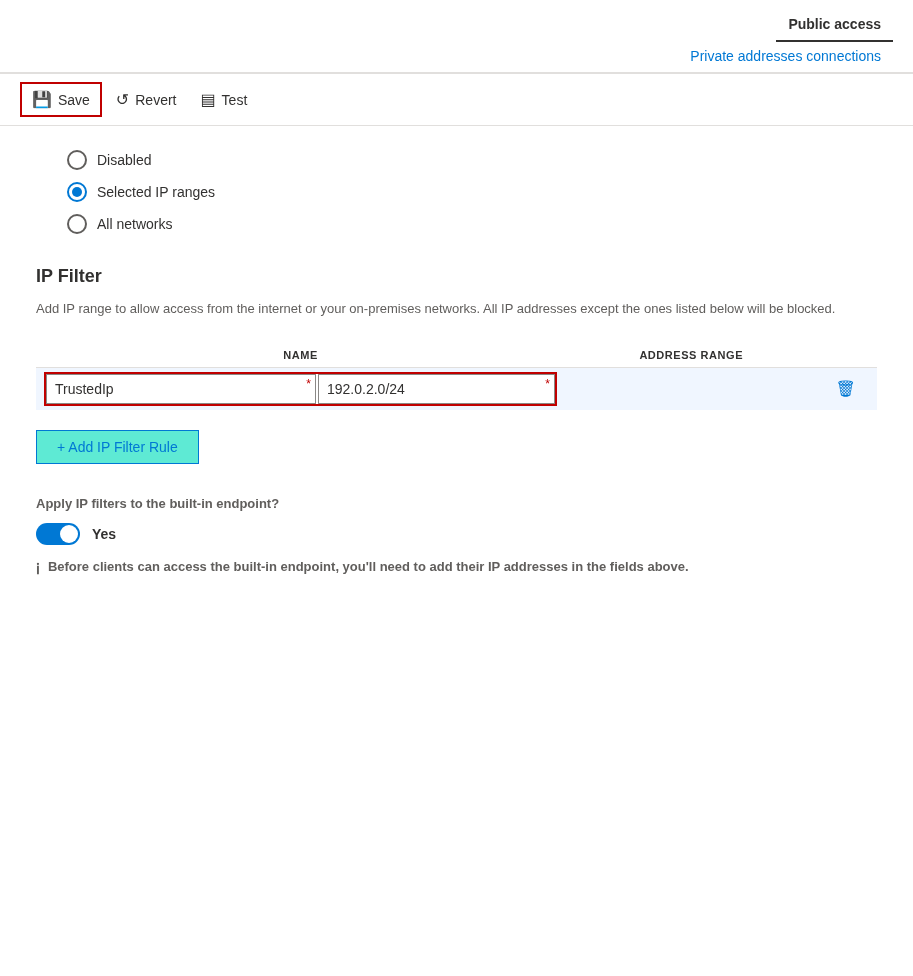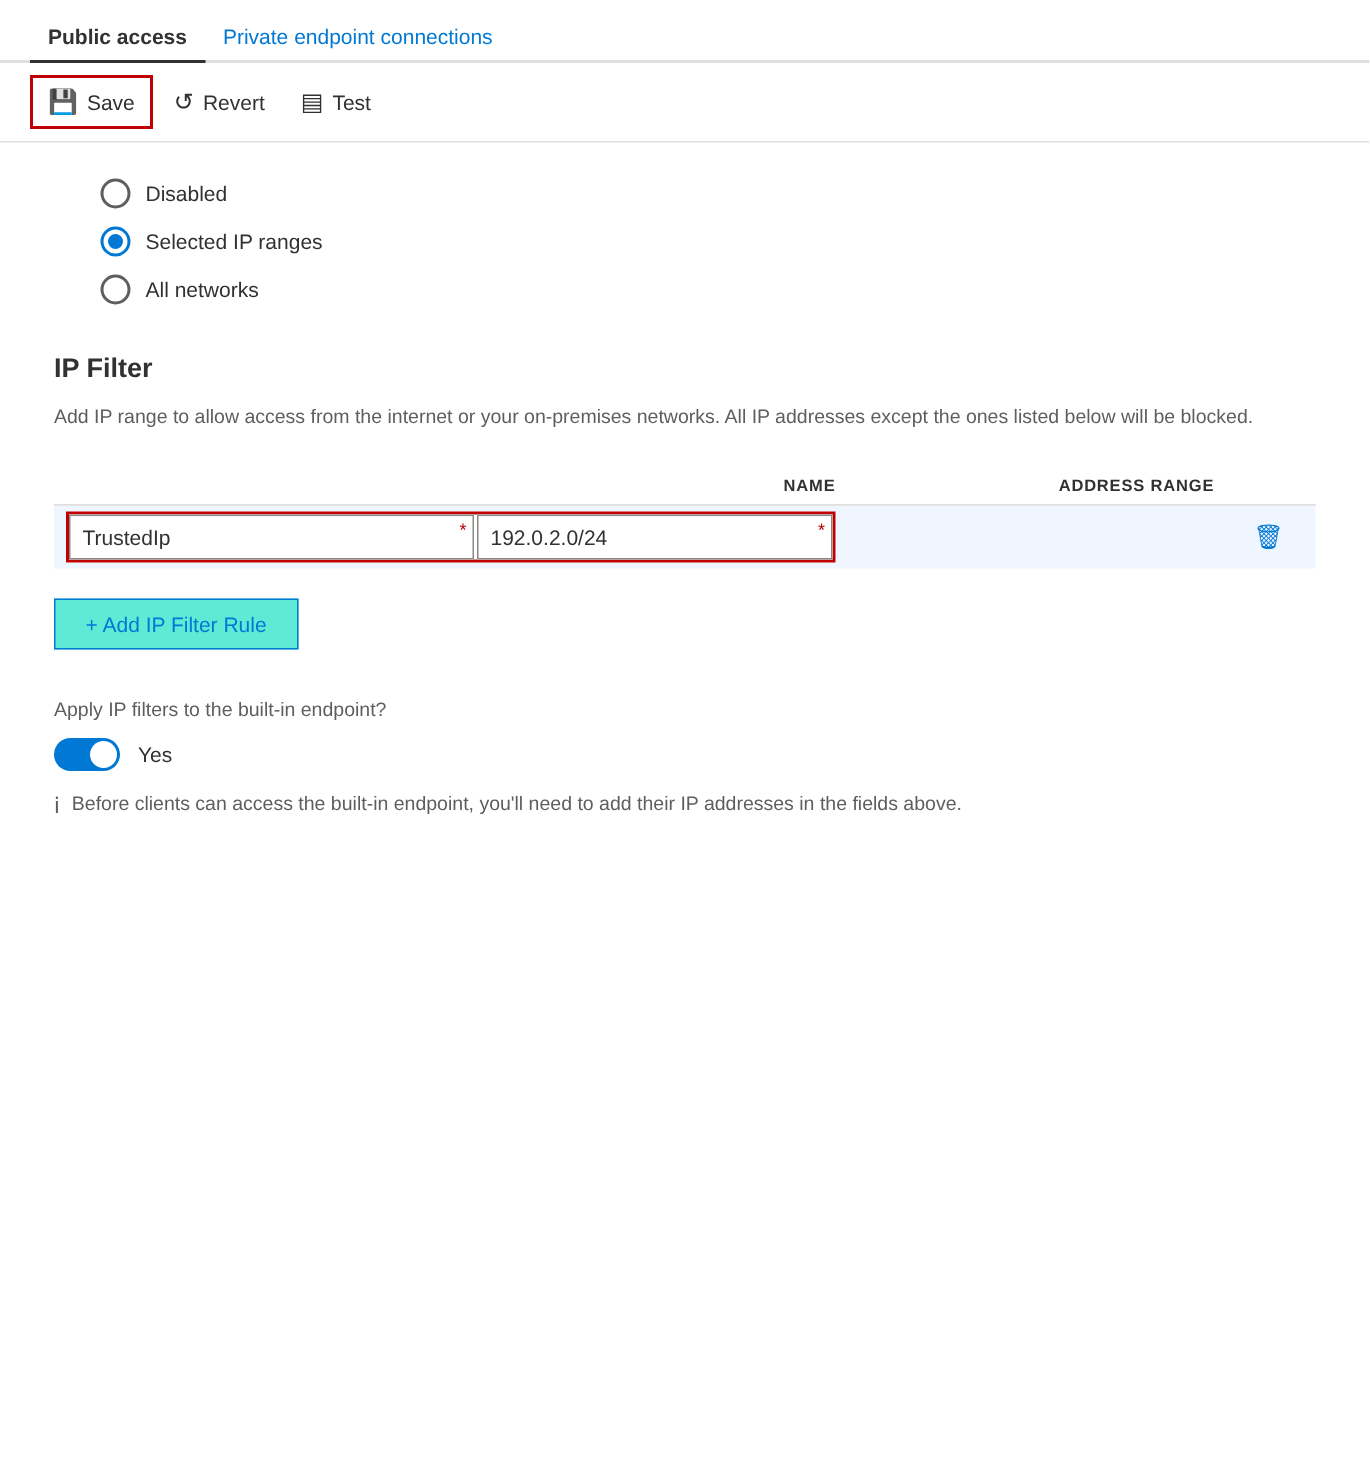--- a/index.html
+++ b/index.html
@@ -12,20 +12,21 @@
       min-height: 976px;
     }
 
     
     .tabs {
       display: flex;
       align-items: flex-end;
       border-bottom: 2px solid #e1dfdd;
       padding: 0 20px;
       padding-top: 8px;
+      flex-direction: column;
     }
     .tab {
       padding: 8px 12px;
       cursor: pointer;
       font-size: 14px;
       color: #0078d4;
       border-bottom: 2px solid transparent;
       margin-bottom: -2px;
       white-space: nowrap;
     }
@@ -126,21 +127,21 @@
       line-height: 1.5;
     }
 
     
     .filter-table {
       width: 100%;
       border-collapse: collapse;
       margin-bottom: 20px;
     }
     .filter-table th {
-      text-align: right;
+      text-align: center;
       font-size: 11px;
       font-weight: 600;
       color: #323130;
       letter-spacing: 0.05em;
       padding: 6px 8px;
       border-bottom: 1px solid #e1dfdd;
     }
     .filter-table td {
       padding: 4px 8px;
       vertical-align: middle;
@@ -184,20 +185,21 @@
       color: #0078d4;
       padding: 8px 20px;
       font-size: 14px;
       cursor: pointer;
       margin-bottom: 32px;
     }
 
     
     .endpoint-section {
       margin-top: 8px;
+      font-weight: bold;
     }
     .endpoint-label {
       color: #605e5c;
       font-size: 13px;
       margin-bottom: 12px;
     }
 
     
     .toggle-row {
       display: flex;
@@ -248,21 +250,21 @@
     }
     .col-name { width: 320px; }
     .col-addr { width: 280px; }
     .col-action { width: 60px; }
   </style>
 </head>
 <body>
 
 <div class="tabs">
   <div class="tab active">Public access</div>
-  <div class="tab">Private endpoint connections</div>
+  <div class="tab">Private addresses connections</div>
 </div>
 
 <div class="toolbar">
   <button class="toolbar-btn save-btn">
     <span class="toolbar-icon">💾</span>
     <span>Save</span>
   </button>
   <button class="toolbar-btn">
     <span class="toolbar-icon">↺</span>
     <span>Revert</span>

